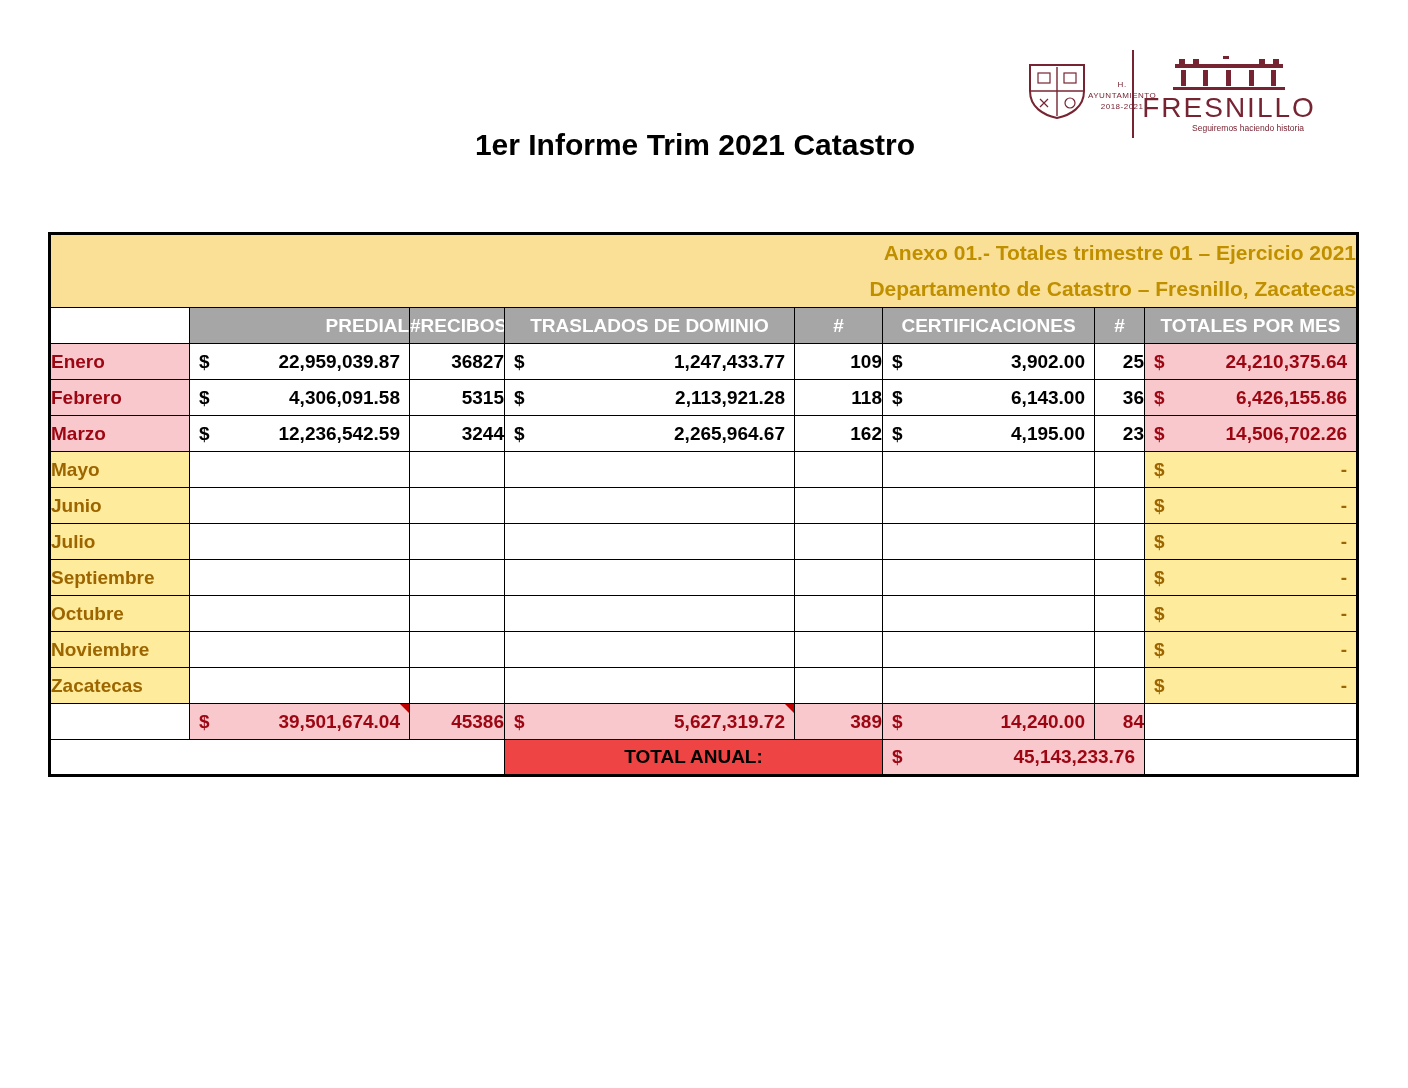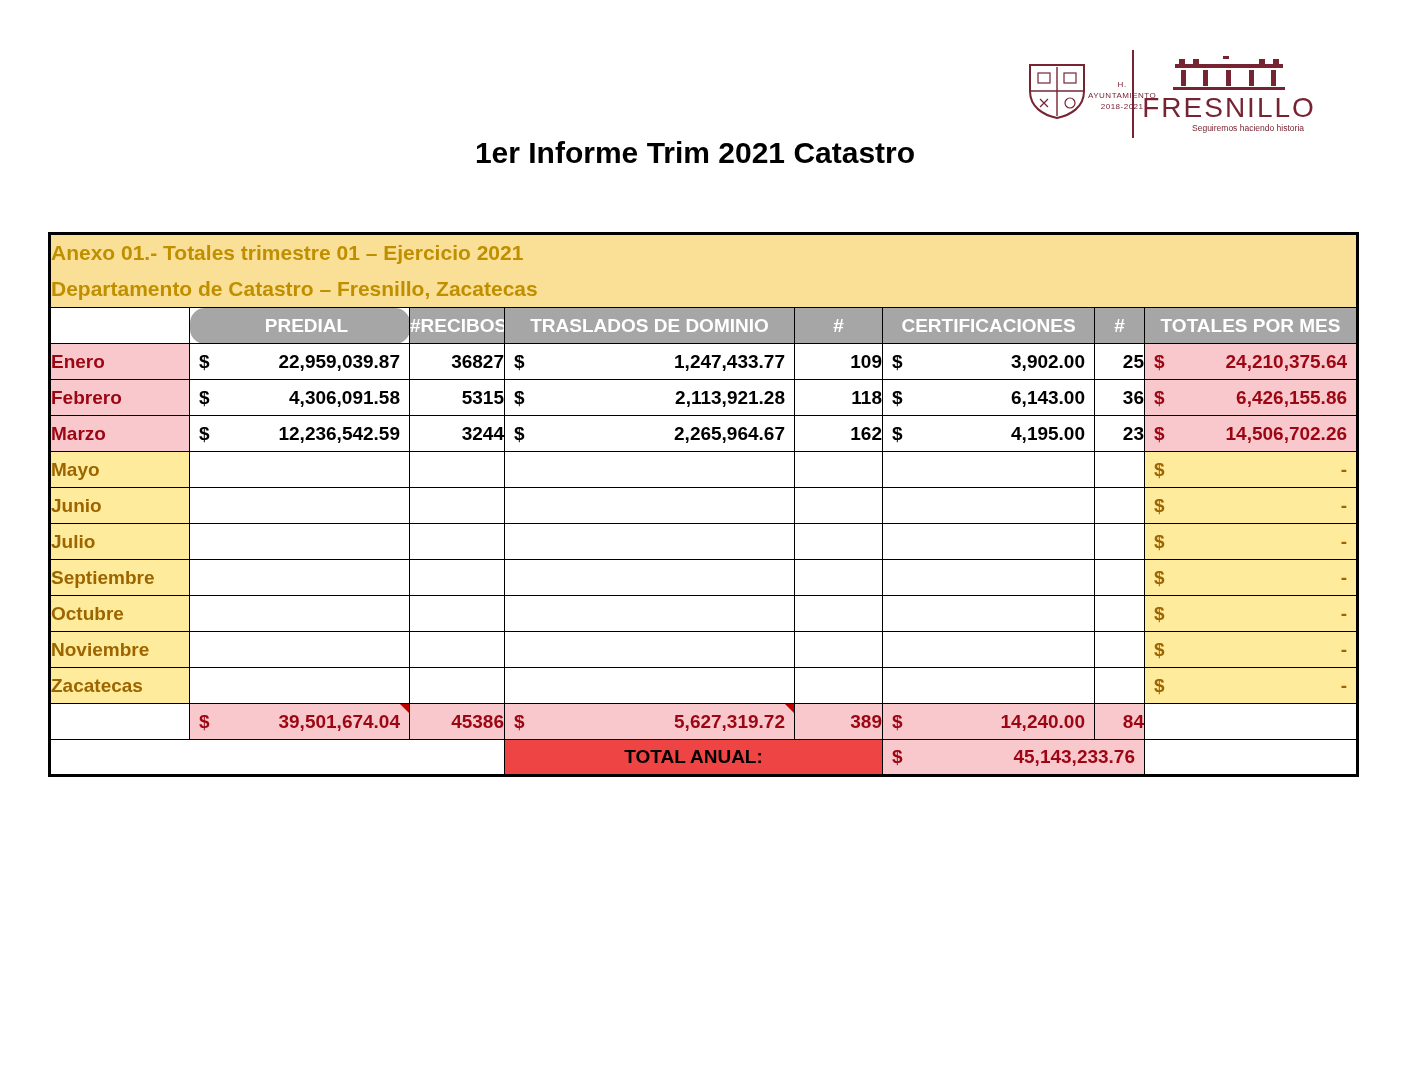--- a/index.html
+++ b/index.html
@@ -9,21 +9,21 @@
     height: 1088px;
     background: #ffffff;
     font-family: "Liberation Sans", sans-serif;
     overflow: hidden;
     position: relative;
   }
 
   
   .page-title {
     position: absolute;
-    top: 136px;
+    top: 128px;
     left: 0;
     width: 1390px;
     text-align: center;
     font-size: 30px;
     font-weight: 700;
     color: #000000;
   }
 
   
   .logo-block {
@@ -91,34 +91,34 @@
     font-weight: 700;
     height: 36px;
     overflow: hidden;
     white-space: nowrap;
   }
 
   
   td.band {
     background: #FAE096;
     color: #BF8F00;
-    text-align: left;
+    text-align: right;
     height: 76px;
   }
   td.band div { line-height: 36px; font-size: 21px; }
 
   
   td.hdr {
     background: #A6A6A6;
     color: #ffffff;
     font-size: 20px;
     height: 35px;
   }
   td.hdr-blank { background: #ffffff; height: 35px; }
-  td.hdr.left   { text-align: center;  padding-left: 14px; border-radius: 15px; }
+  td.hdr.left   { text-align: right;  padding-left: 14px; }
   td.hdr.right  { text-align: right; padding-right: 10px; }
   td.hdr.center { text-align: center; }
   td.gap { border-left: 4px solid #ffffff; margin-top: 28px; }
 
   
   td.month { text-align: left; padding-left: 9px; margin-top: 42px; }
   .cell-pink   { background: #F8C8CD; color: #9C0612; }
   .cell-yellow { background: #FFEB9C; color: #9C6500; }
   td.count { text-align: right; padding-right: 9px; }
   .money-in {

